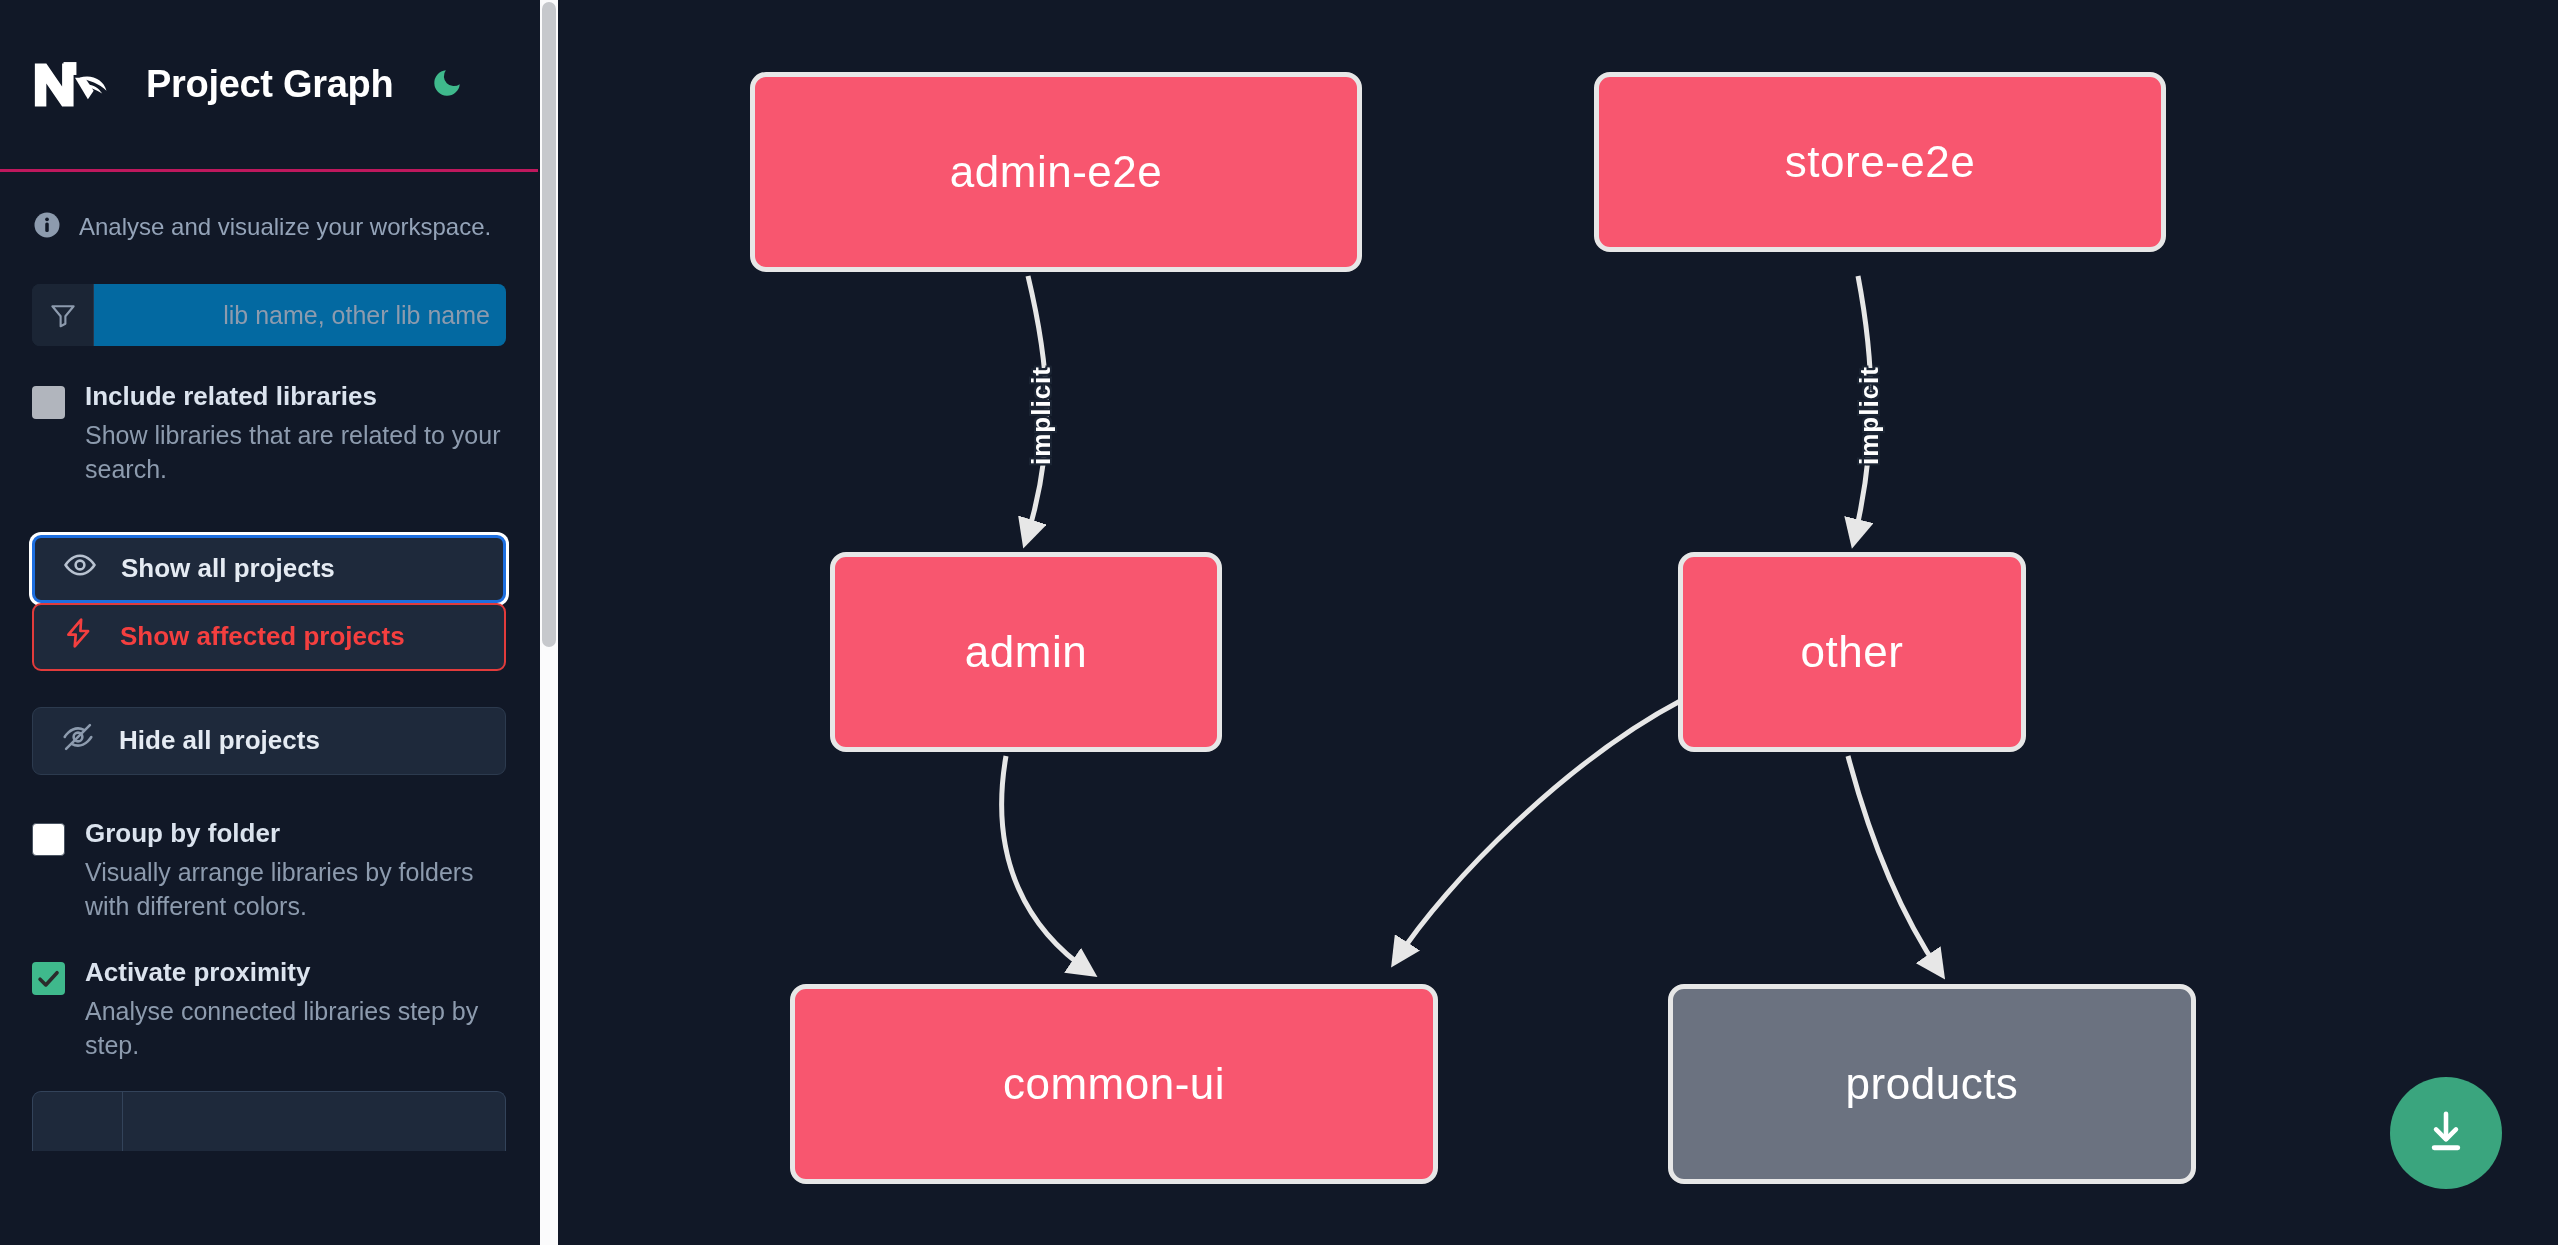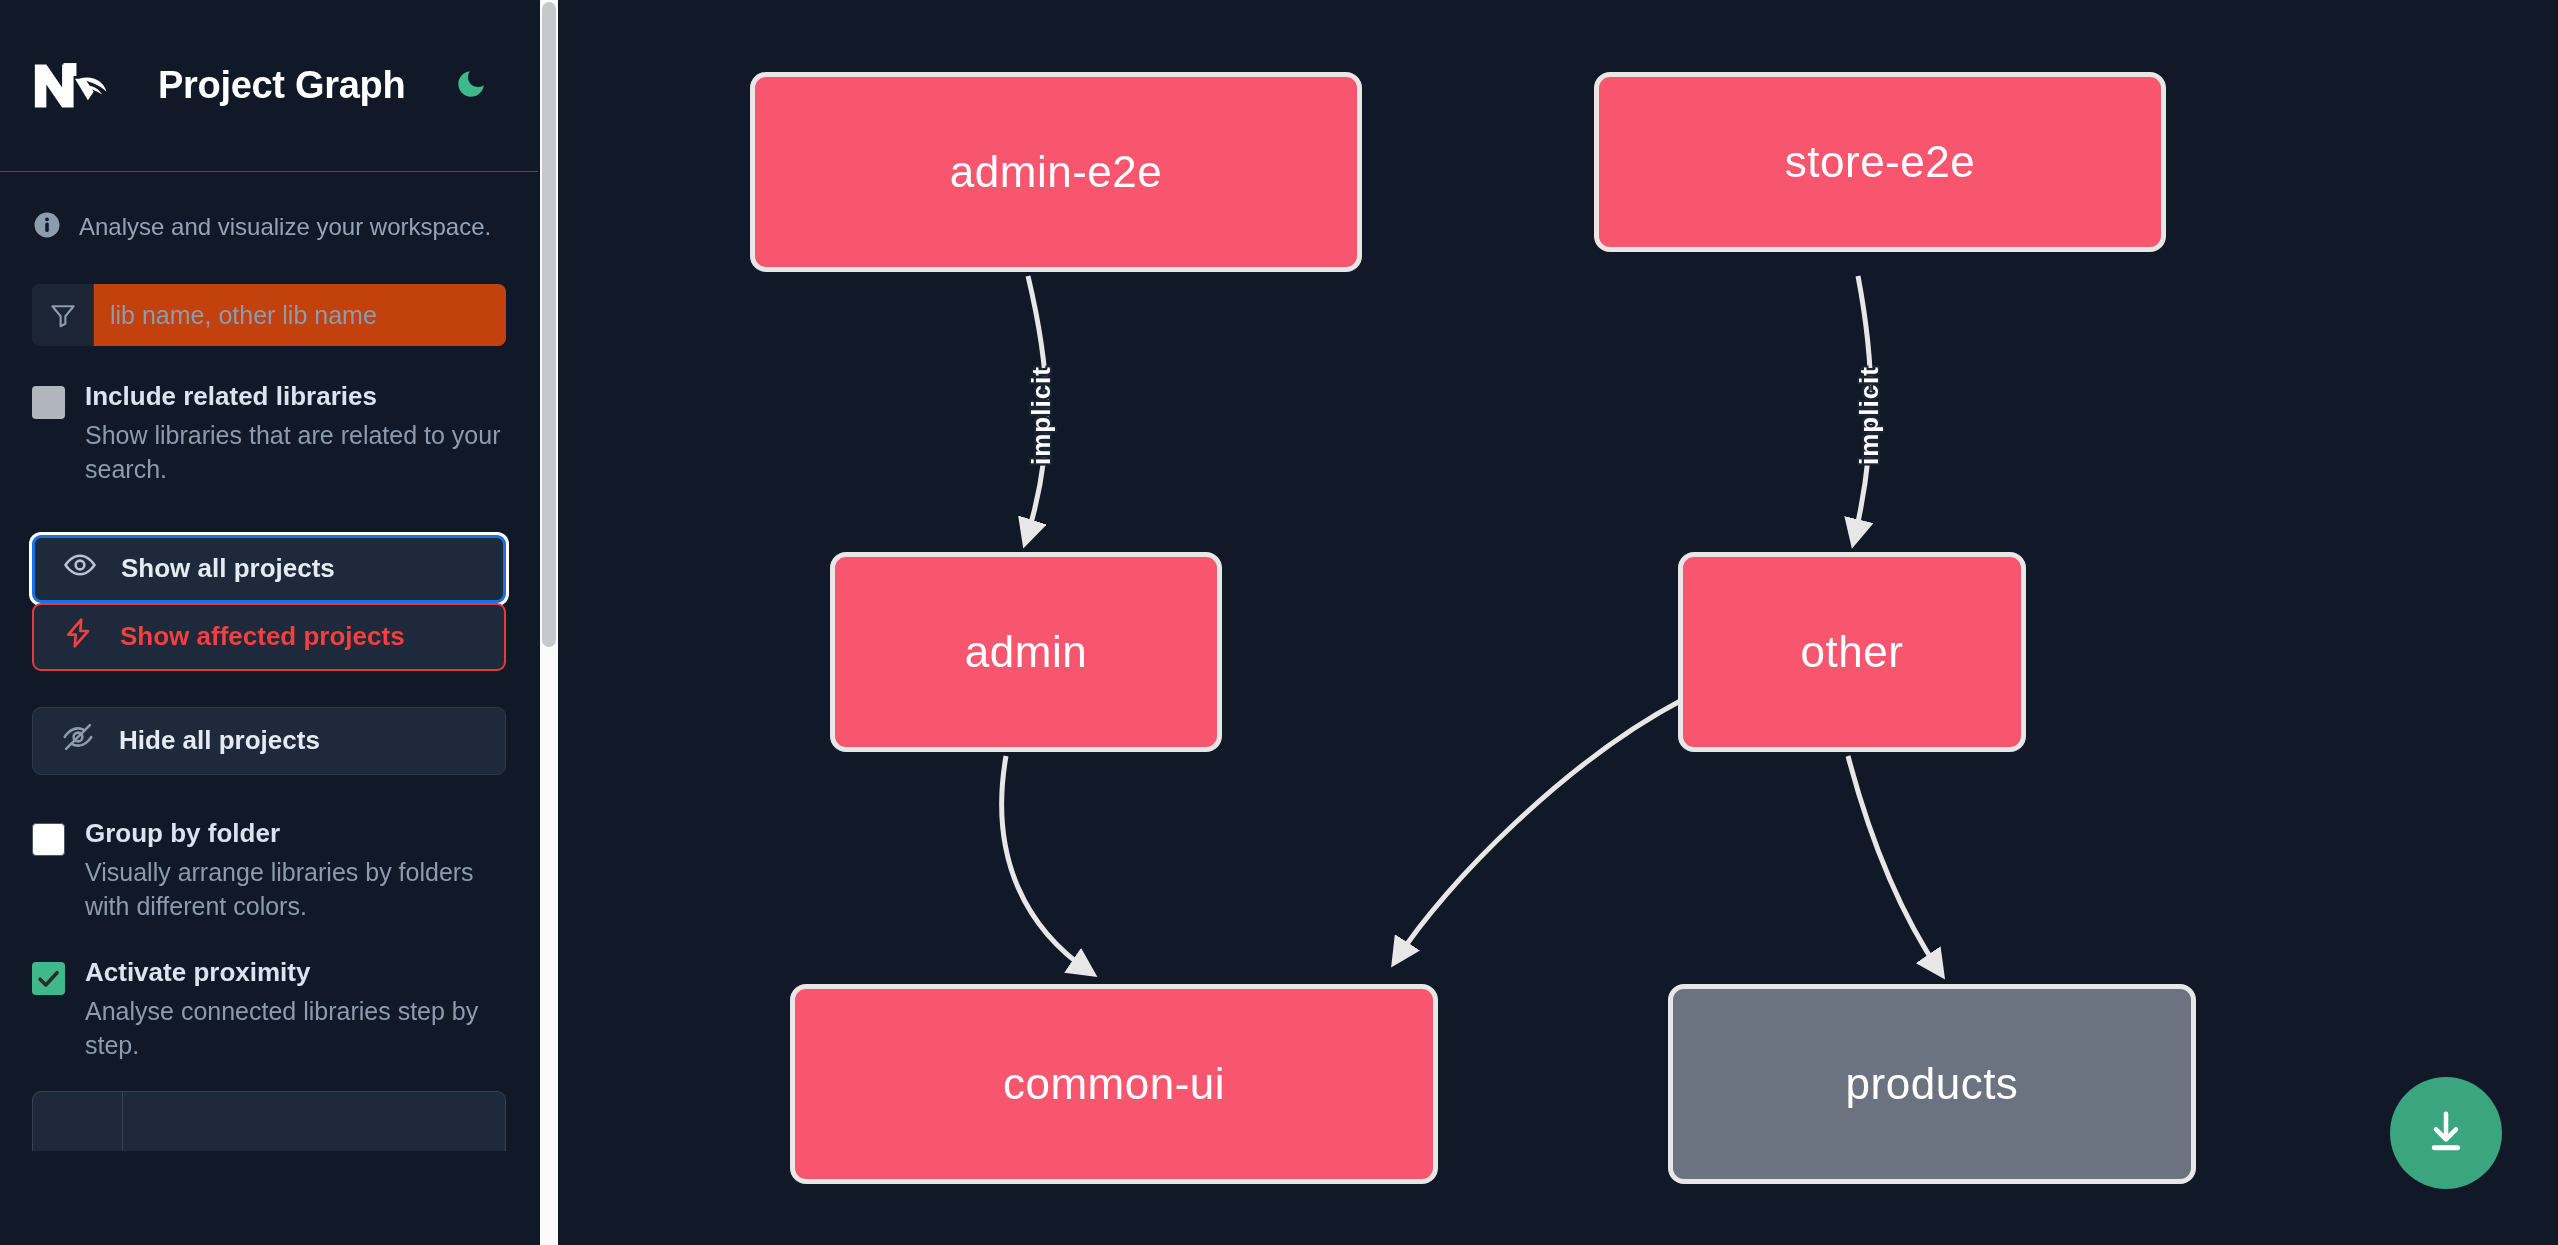--- a/index.html
+++ b/index.html
@@ -22,22 +22,21 @@
   }
   #sidebar-scroll {
     width: 558px; height: 1245px;
     padding-right: 20px;
     overflow: hidden;
   }
   .sb-header {
     height: 172px;
     display: flex; align-items: center;
     padding: 0 32px;
-    border-bottom: 1px solid #be185d;
-    gap: 12px;
+    border-bottom: 3px solid #be185d;
   }
   .nx-logo { width: 86px; height: 58px; flex: 0 0 86px; }
   .sb-title {
     color: #ffffff; font-size: 38px; font-weight: 700;
     letter-spacing: -0.3px; margin-left: 28px;
     white-space: nowrap;
   }
   .moon-btn {
     margin-left: 34px; width: 40px; height: 40px;
     display: flex; align-items: center; justify-content: center;
@@ -55,24 +54,25 @@
     display: flex; align-items: stretch;
     height: 62px; border-radius: 8px; overflow: hidden;
     background: #1e293b;
   }
   .filter-icon-cell {
     width: 62px; display: flex; align-items: center; justify-content: center;
     background: #1b2535;
     border-right: 1px solid #283549;
   }
   .filter-input {
-    flex: 1; background: #c2410c; border: none; outline: none;
+    flex: 1; background: #0369a1; border: none; outline: none;
     color: #cbd5e1; font-size: 25px;
     font-family: "Liberation Sans", sans-serif;
     padding: 0 16px;
+    text-align: right;
   }
   .filter-input::placeholder { color: #8d9bae; }
 
   .check-row {
     display: flex; align-items: flex-start; gap: 20px;
     padding: 36px 32px 0 32px;
   }
   .chk {
     width: 33px; height: 33px; border-radius: 4px;
     flex: 0 0 33px; margin-top: 4px; cursor: pointer;

